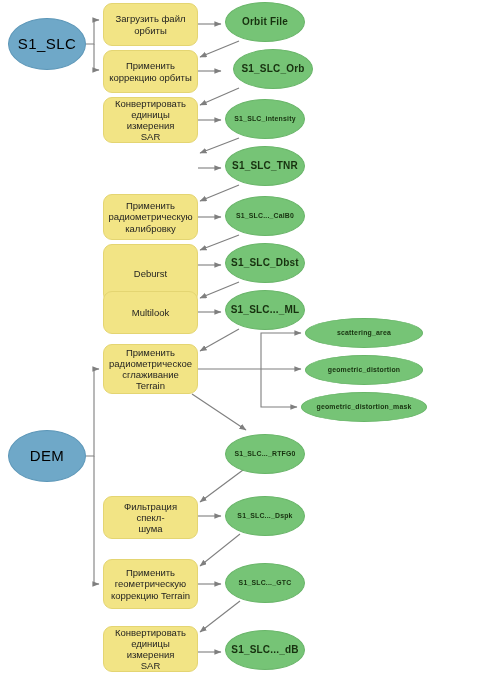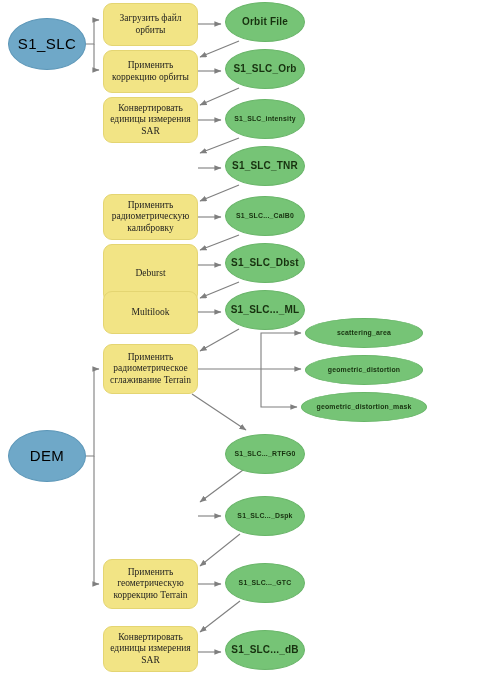--- a/index.html
+++ b/index.html
@@ -43,21 +43,20 @@
     font-size: 15px;
     letter-spacing: 0.4px;
   }
   .node-process {
     background: #f2e485;
     border: 1px solid #e4d572;
     border-radius: 9px;
     color: #1f1f1f;
     font-size: 9.5px;
     padding: 8px 5px;
-    font-family: Liberation Serif, serif;
   }
   .node-product {
     background: #76c476;
     border: 1px solid #69b569;
     border-radius: 50%;
     color: #17310f;
     font-size: 10px;
     font-weight: bold;
     letter-spacing: 0.2px;
   }
@@ -150,35 +149,39 @@
     <span class="node-label">Deburst</span>
   </div>
   <div class="node node-process" style="left:103px; top:291px; width:95px; height:43px;">
     <span class="node-label">Multilook</span>
   </div>
   <div class="node node-process" style="left:103px; top:344px; width:95px; height:50px;">
     <span class="node-label">Применить
 радиометрическое
 сглаживание Terrain</span>
   </div>
+  <div class="node node-process" style="left:103px; top:496px; width:95px; height:43px;">
+    <span class="node-label">Фильтрация спекл-
+шума</span>
+  </div>
   <div class="node node-process" style="left:103px; top:559px; width:95px; height:50px;">
     <span class="node-label">Применить
 геометрическую
 коррекцию Terrain</span>
   </div>
   <div class="node node-process" style="left:103px; top:626px; width:95px; height:46px;">
     <span class="node-label">Конвертировать
 единицы измерения
 SAR</span>
   </div>
 
   <div class="node node-product" style="left:225px; top:2px; width:80px; height:40px;">
     <span class="node-label">Orbit File</span>
   </div>
-  <div class="node node-product" style="left:225px; top:49px; width:80px; height:40px;">
+  <div class="node node-product" style="left:233px; top:49px; width:80px; height:40px;">
     <span class="node-label">S1_SLC_Orb</span>
   </div>
   <div class="node node-product small-label" style="left:225px; top:99px; width:80px; height:40px;">
     <span class="node-label">S1_SLC_intensity</span>
   </div>
   <div class="node node-product" style="left:225px; top:146px; width:80px; height:40px;">
     <span class="node-label">S1_SLC_TNR</span>
   </div>
   <div class="node node-product small-label" style="left:225px; top:196px; width:80px; height:40px;">
     <span class="node-label">S1_SLC..._CalB0</span>

